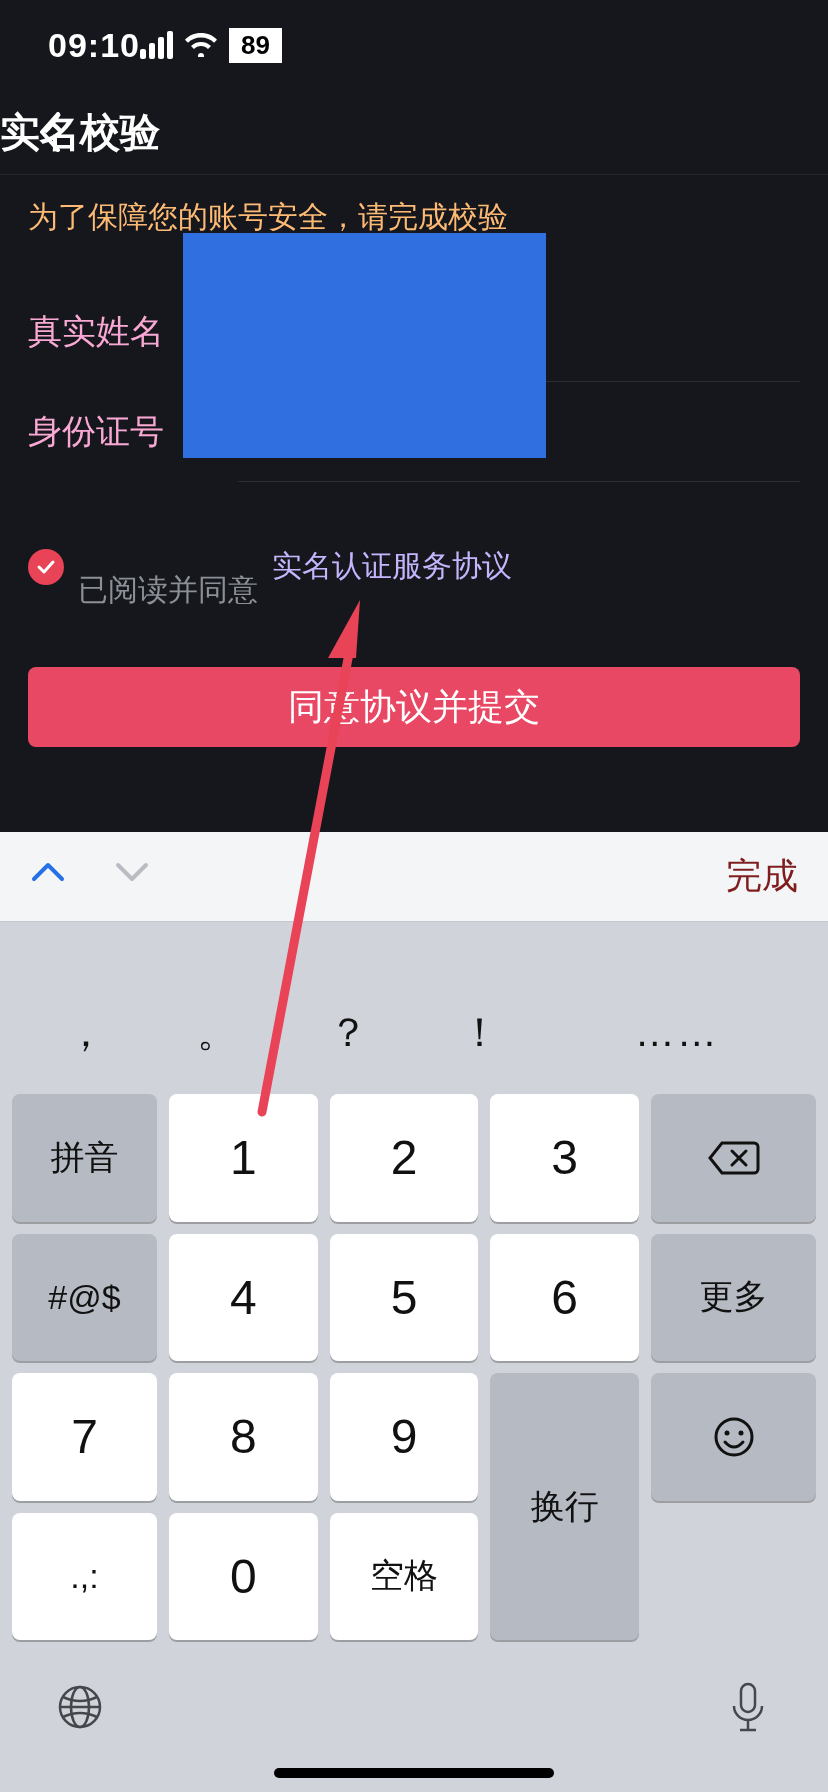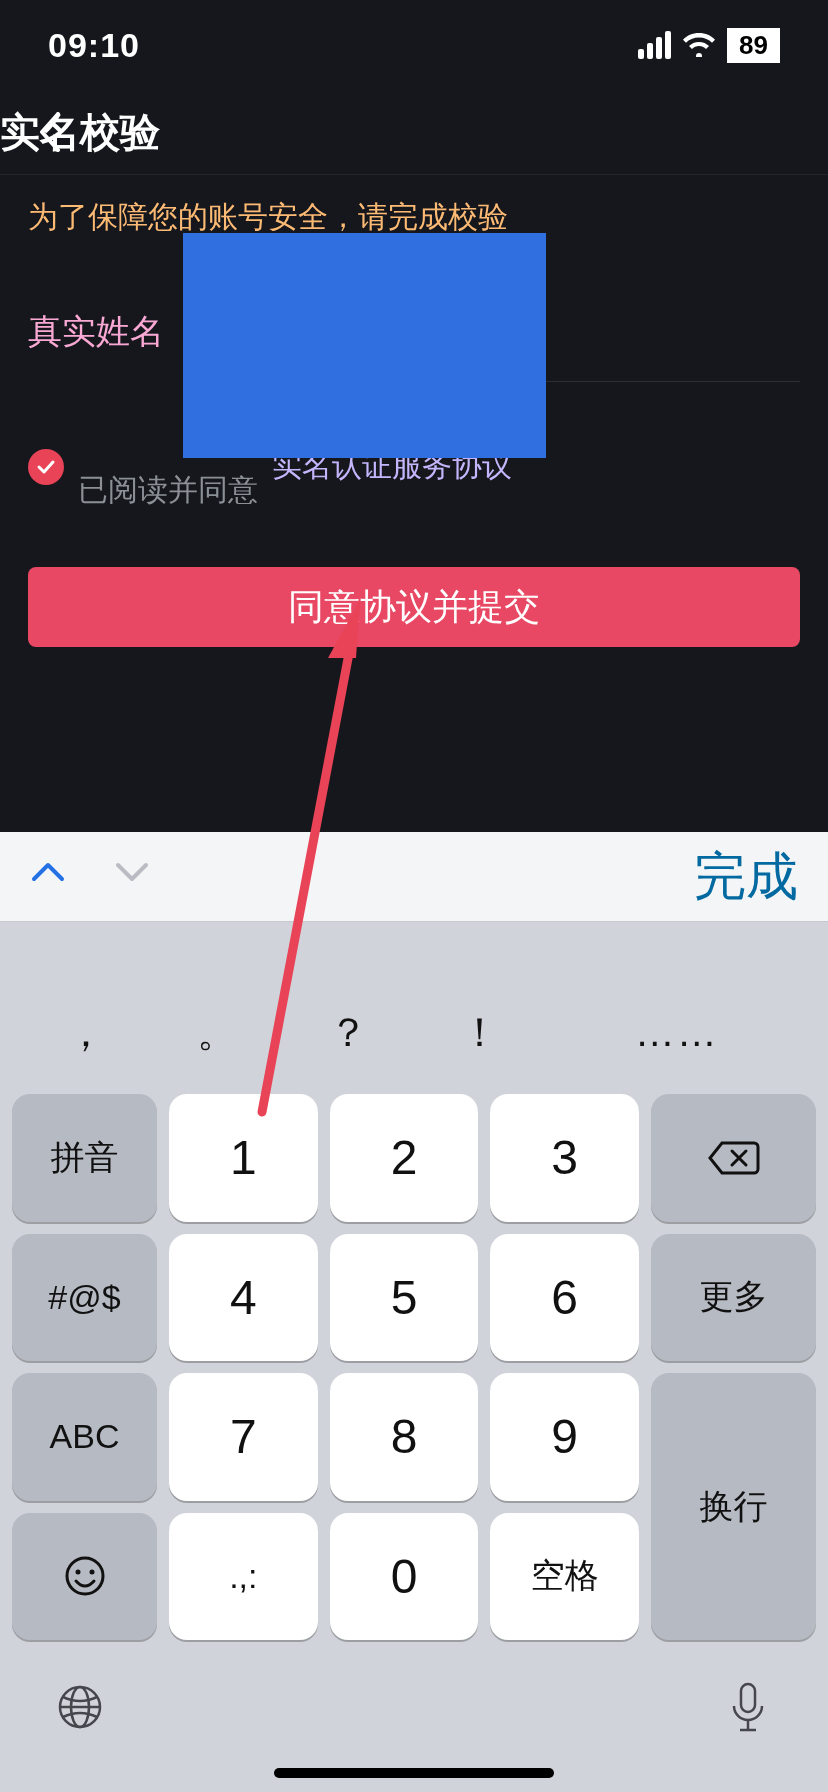--- a/index.html
+++ b/index.html
@@ -2,21 +2,21 @@
 <html><head>
 <meta charset="utf-8">
 <style>
   * { box-sizing: border-box; margin: 0; padding: 0; }
   html, body { width: 828px; height: 1792px; font-family: -apple-system, "Helvetica Neue", Arial, sans-serif; }
   body { position: relative; background: #15171c; color: #fff; overflow: hidden; }
 
   
   .status-bar {
     position: absolute; top: 0; left: 0; right: 0; height: 90px;
-    display: flex; align-items: center; justify-content: space-between;
+    display: flex; align-items: center; justify-content: flex-start;
     padding: 0 48px 0 48px;
   }
   .status-time { font-size: 34px; font-weight: 600; letter-spacing: 1px; }
   .status-right { display: flex; align-items: center; gap: 12px; }
   .signal-bars { display: flex; align-items: flex-end; gap: 3px; }
   .signal-bars span { width: 6px; background: #fff; border-radius: 2px; }
   .signal-bars span:nth-child(1){height:10px;}
   .signal-bars span:nth-child(2){height:16px;}
   .signal-bars span:nth-child(3){height:22px;}
   .signal-bars span:nth-child(4){height:28px;}
@@ -80,38 +80,38 @@
     background: #d0d3d9;
     display:flex; flex-direction:column;
   }
   .kb-accessory {
     height: 90px; background: #f4f5f7; display:flex; align-items:center;
     justify-content:space-between; padding: 0 30px;
     border-bottom: 1px solid #c7c9cf;
   }
   .kb-acc-left { display:flex; gap: 48px; }
   .kb-chevron { width: 36px; height: 36px; }
-  .kb-done { color:#0369a1; font-size:52px; font-weight:500; }
+  .kb-done { color:#7f1d1d; font-size:36px; font-weight:500; }
 
   .kb-spacer { height: 60px; background:#d0d3d9; }
 
   .kb-punct-row {
     height: 100px; display:flex; align-items:center;
     padding: 0 20px; gap: 0;
   }
   .kb-punct { flex:1; text-align:center; font-size:40px; color:#111; }
   .kb-punct.dots { letter-spacing: 2px; }
 
   .kb-grid {
     flex:1; display:grid; grid-template-columns: 145px 1fr 1fr 1fr 165px;
     grid-template-rows: repeat(4, 1fr);
     gap: 12px; padding: 12px 12px 12px 12px;
   }
   .key {
-    border-radius: 18px; display:flex; align-items:center; justify-content:center;
+    border-radius: 8px; display:flex; align-items:center; justify-content:center;
     font-size: 48px; color: #111; box-shadow: 0 2px 0 rgba(0,0,0,0.25);
     user-select: none;
   }
   .key.white { background: #ffffff; }
   .key.grey  { background: #b6bac2; }
   .key.small { font-size: 34px; }
   .key.tall { grid-row: span 2; }
 
   .kb-bottom {
     height: 140px; display:flex; align-items:center; justify-content:space-between;
@@ -153,20 +153,24 @@
     </svg>
   </div>
   <div class="nav-title">实名校验</div>
 </div>
 
 <div class="content">
   <div class="hint">为了保障您的账号安全，请完成校验</div>
 
   <div class="field-row">
     <div class="label">真实姓名</div>
+    <div class="value-area"></div>
+  </div>
+  <div class="field-row">
+    <div class="label">身份证号</div>
     <div class="value-area"></div>
   </div>
 
   <div class="agree-row">
     <div class="agree-check">
       <svg width="20" height="20" viewBox="0 0 20 20">
         <path d="M3 10 L8 15 L17 5" stroke="#fff" stroke-width="3" fill="none" stroke-linecap="round" stroke-linejoin="round"></path>
       </svg>
     </div>
     <span class="agree-text">已阅读并同意</span>
@@ -225,21 +229,20 @@
         <path d="M24 12 L38 26 M38 12 L24 26" stroke="#111" stroke-width="3" stroke-linecap="round"></path>
       </svg>
     </div>
 
     <div class="key grey small">#@$</div>
     <div class="key white">4</div>
     <div class="key white">5</div>
     <div class="key white">6</div>
     <div class="key grey small">更多</div>
 
-    <div class="key grey small">ABC</div>
     <div class="key white">7</div>
     <div class="key white">8</div>
     <div class="key white">9</div>
     <div class="key grey small tall">换行</div>
 
     <div class="key grey">
       <svg width="44" height="44" viewBox="0 0 44 44">
         <circle cx="22" cy="22" r="18" fill="none" stroke="#111" stroke-width="3"></circle>
         <circle cx="15" cy="18" r="2.5" fill="#111"></circle>
         <circle cx="29" cy="18" r="2.5" fill="#111"></circle>

